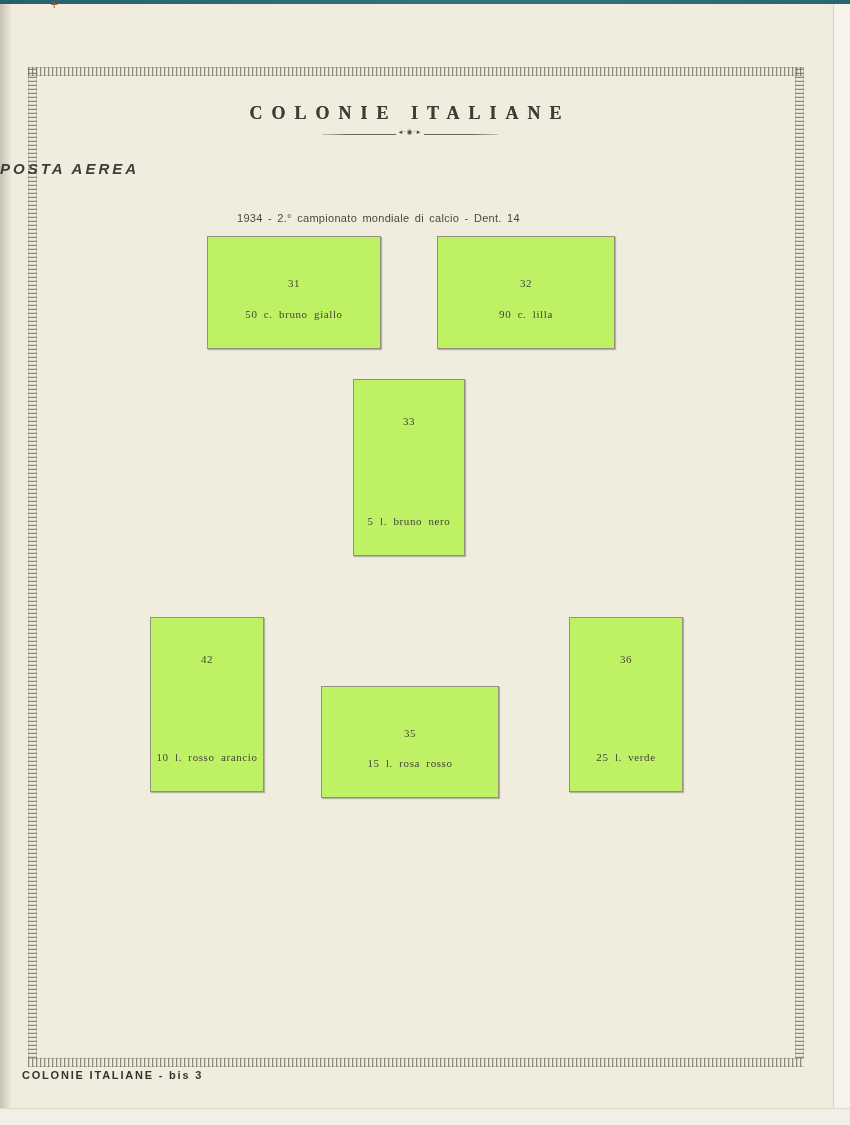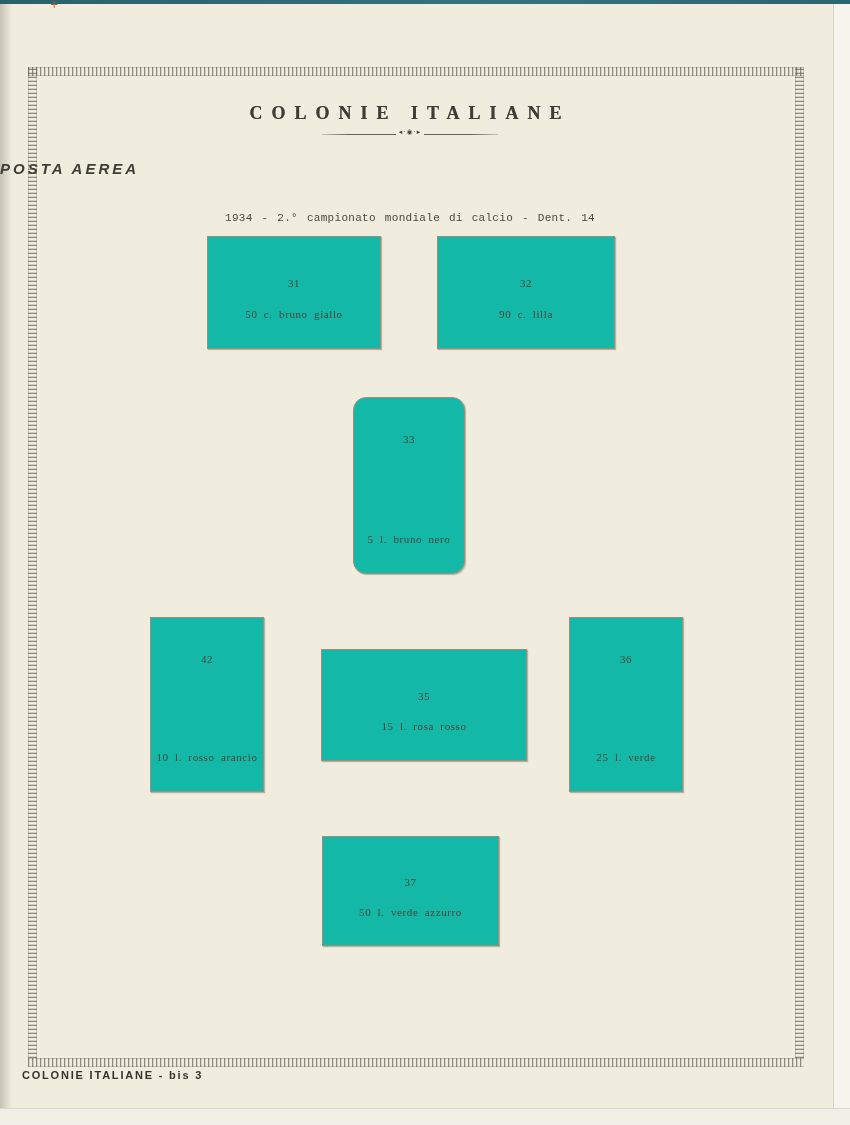--- a/index.html
+++ b/index.html
@@ -85,48 +85,48 @@
   }
   .title-ornament span{background:#f0edde;padding:0 3px;}
   .section-title{
     position:absolute;left:0;top:160px;width:820px;
     font-family:"Liberation Sans",sans-serif;
     font-style:italic;font-weight:600;
     font-size:15px;letter-spacing:3px;
     color:#3f3d37;
   }
   .series-caption{
-    position:absolute;left:225px;top:212px;
-    font-family:Liberation Mono, monospace;
+    position:absolute;left:237px;top:212px;
+    font-family:Liberation Sans, sans-serif;
     font-size:11px;color:#4c483d;
     letter-spacing:0.3px;word-spacing:2px;
   }
   
   .stamp-box{
     position:absolute;
-    background:#14b8a6;
+    background:#bef264;
     border:1px solid #96917f;
     box-shadow:1px 1px 1px rgba(110,105,92,0.45);
   }
   .stamp-box .num, .stamp-box .lbl{
     position:absolute;left:0;width:100%;
     text-align:center;
     font-family:"Liberation Serif",serif;
     font-size:11px;color:#48443a;
     letter-spacing:0.6px;word-spacing:3px;
   }
   .landscape .num{top:36%;}
   .landscape .lbl{top:64%;}
   .portrait .num{top:20%;}
   .portrait .lbl{top:77%;}
   .box-31{left:207px;top:236px;width:172px;height:111px;}
   .box-32{left:437px;top:236px;width:176px;height:111px;}
-  .box-33{left:353px;top:397px;width:110px;height:175px;border-radius:13px;}
+  .box-33{left:353px;top:379px;width:110px;height:175px;}
   .box-34{left:150px;top:617px;width:112px;height:173px;}
-  .box-35{left:321px;top:649px;width:176px;height:110px;padding-left:28px;}
+  .box-35{left:321px;top:686px;width:176px;height:110px;}
   .box-36{left:554px;top:617px;width:112px;height:173px;margin-left:15px;}
   .box-37{left:322px;top:836px;width:175px;height:108px;}
 
   .footer-label{
     position:absolute;left:22px;top:1069px;
     font-family:"Liberation Sans",sans-serif;
     font-size:11px;font-weight:600;
     letter-spacing:1.8px;
     color:#35332d;
   }
@@ -170,20 +170,16 @@
     <span class="lbl">10 l. rosso arancio</span>
   </div>
   <div class="stamp-box landscape box-35">
     <span class="num">35</span>
     <span class="lbl">15 l. rosa rosso</span>
   </div>
   <div class="stamp-box portrait box-36">
     <span class="num">36</span>
     <span class="lbl">25 l. verde</span>
   </div>
-  <div class="stamp-box landscape box-37">
-    <span class="num">37</span>
-    <span class="lbl">50 l. verde azzurro</span>
-  </div>
 
   <div class="footer-label">COLONIE ITALIANE - bis 3</div>
 
 </div>
 
 </body></html>

